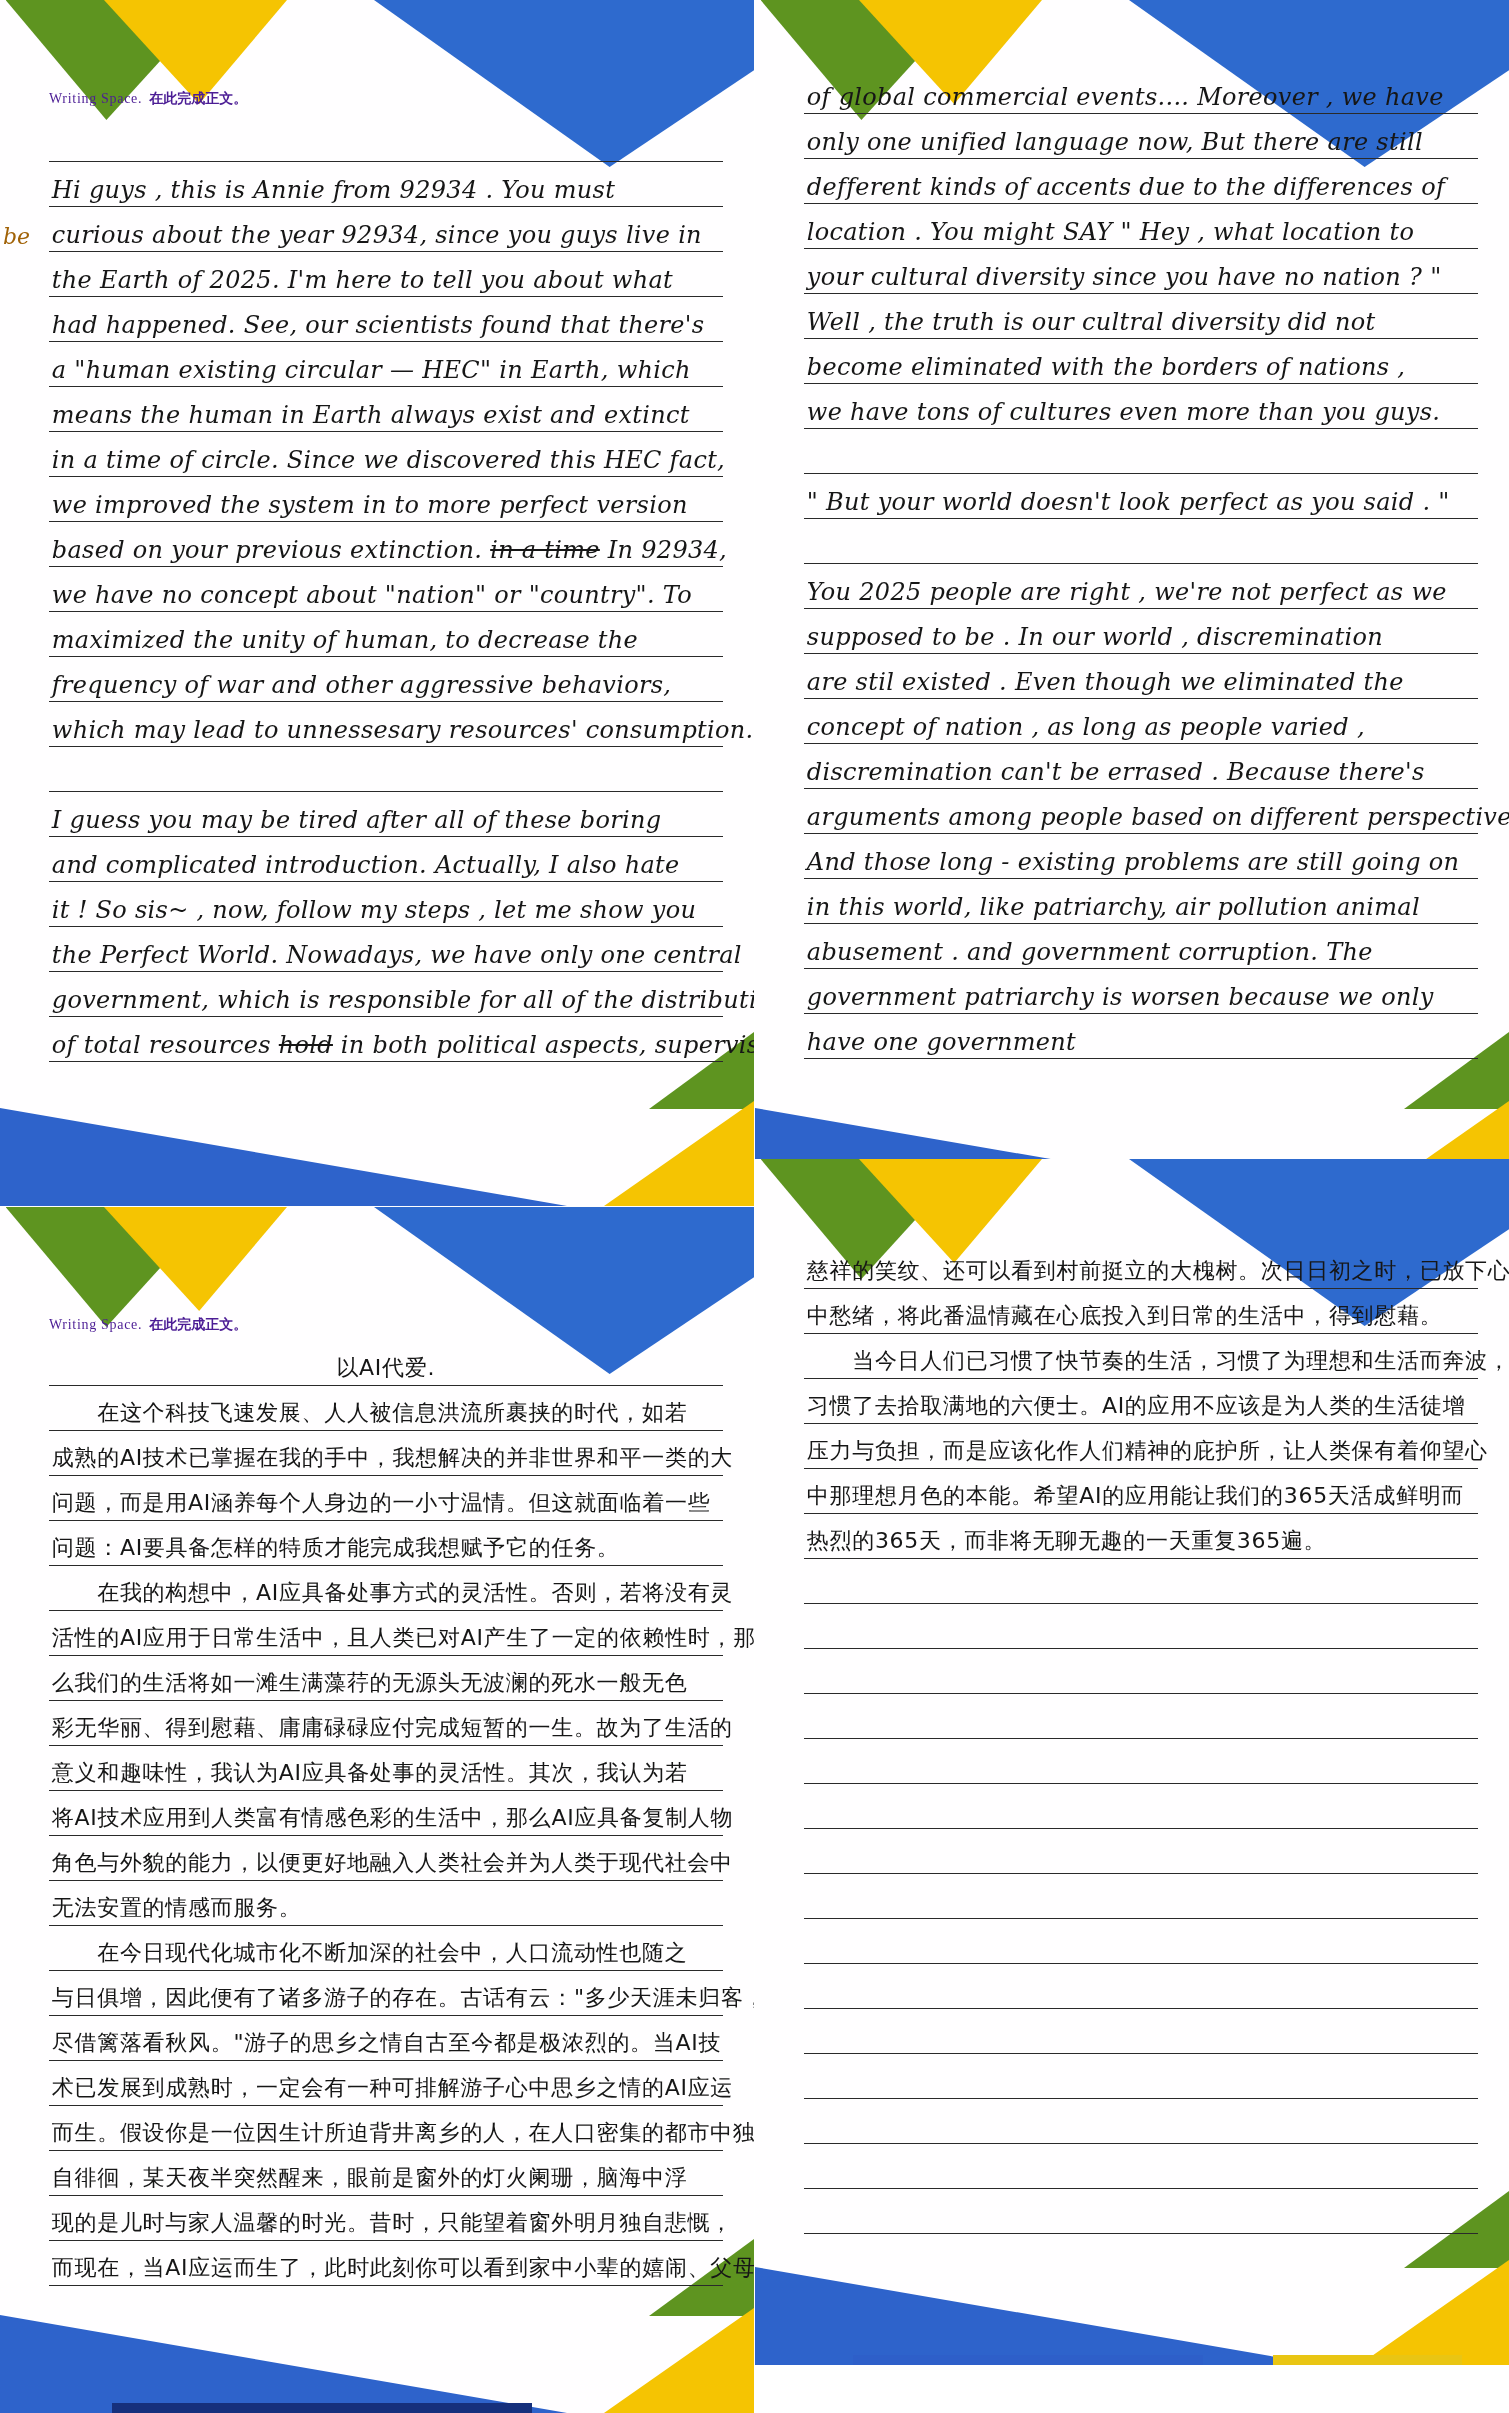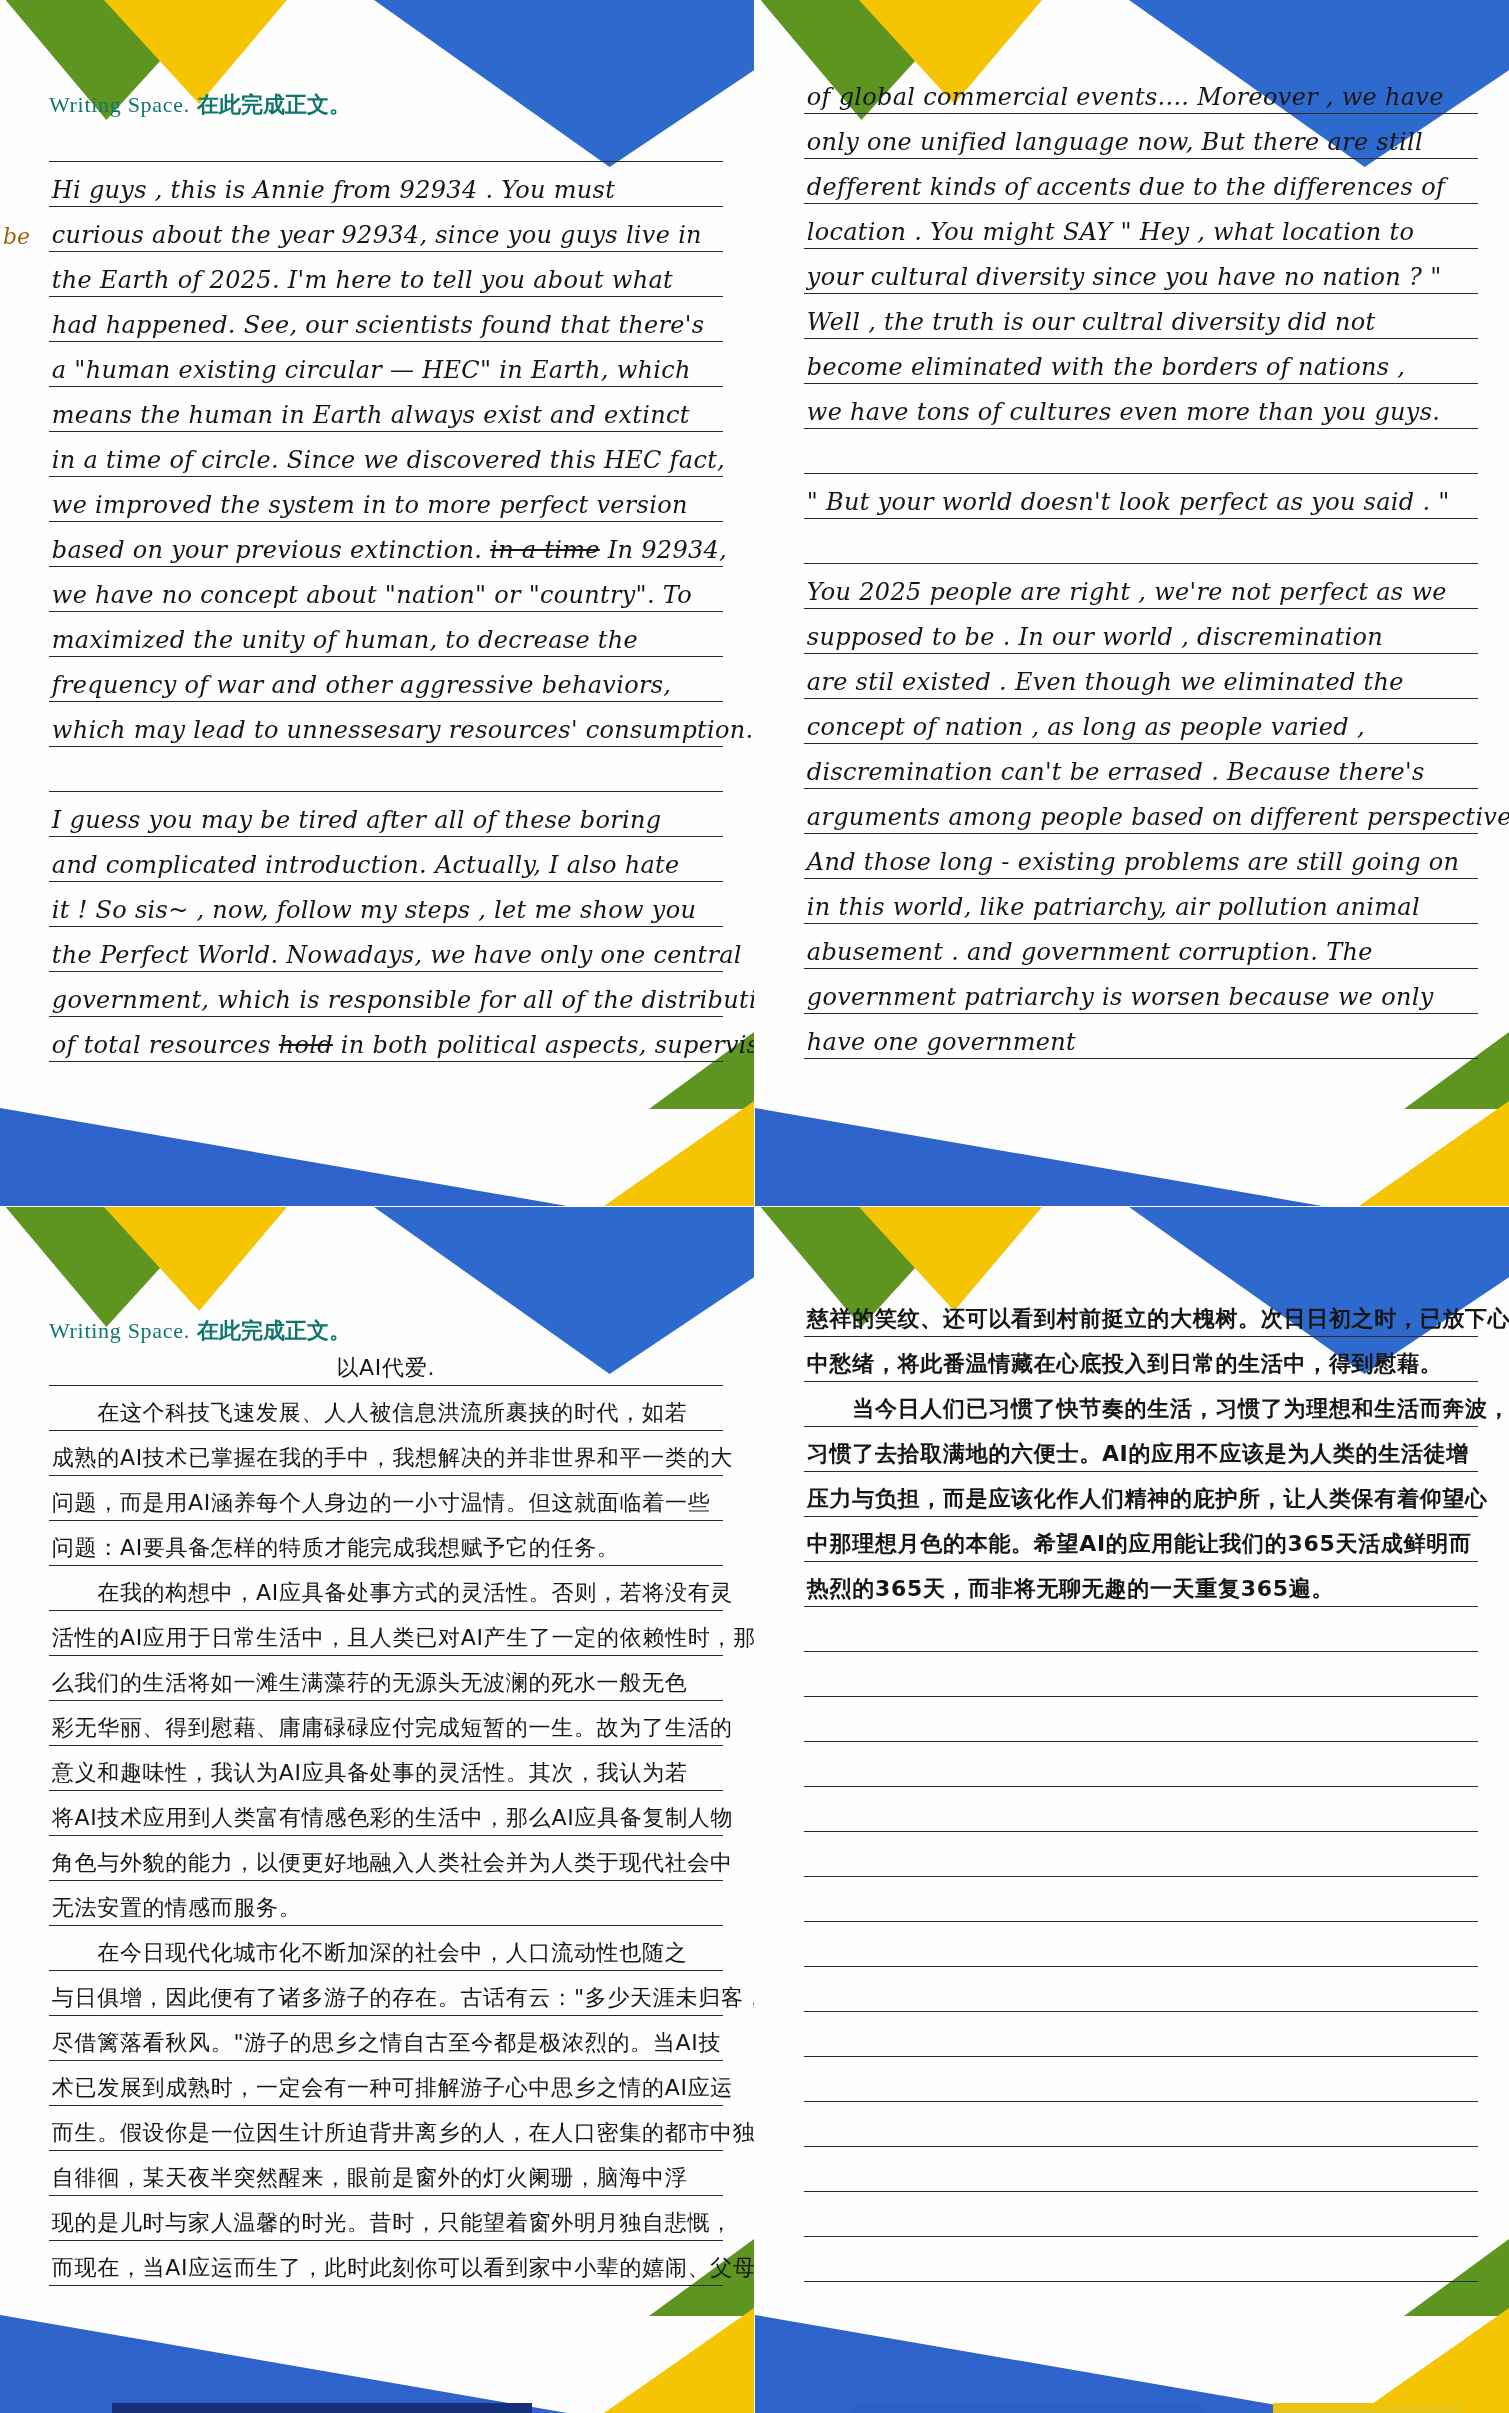--- a/index.html
+++ b/index.html
@@ -2,21 +2,21 @@
 <html style="font-size:11.2px"><head>
 <meta charset="utf-8">
 <style>
   html,body{margin:0;padding:0;background:#ffffff;}
   .sheet{position:relative;width:1509px;height:2413px;background:#ffffff;overflow:hidden;
          font-family:"Liberation Serif", serif;}
   .page{position:absolute;width:754px;height:1206px;background:#fffeff;overflow:hidden;}
   .page-0{left:0;top:0;}
   .page-1{left:755px;top:0;}
   .page-2{left:0;top:1207px;}
-  .page-3{left:755px;top:1207px;font-weight:bold;}
+  .page-3{left:755px;top:1159px;}
 
   
   .tri{position:absolute;}
   .tri-green-top{left:5.6px;top:0;width:210px;height:120px;background:#5e9420;
                  clip-path:polygon(0 0,100% 0,48% 100%);}
   .tri-yellow-top{left:104px;top:0;width:183px;height:104px;background:#f5c402;
                   clip-path:polygon(0 0,100% 0,52% 100%);}
   .tri-blue-top{left:374px;top:0;width:380px;height:167px;background:#2e6ace;
                 clip-path:polygon(0 0,100% 0,100% 42%,62% 100%);}
   .tri-blue-bottom{left:0;bottom:0;width:567px;height:98px;background:#2e63cb;
@@ -24,21 +24,21 @@
   .tri-yellow-bottom{right:0;bottom:0;width:150px;height:105px;background:#f5c402;
                      clip-path:polygon(100% 0,100% 100%,0 100%);}
   .tri-green-bottom{right:0;bottom:97px;width:105px;height:77px;background:#5e9420;
                     clip-path:polygon(100% 0,100% 100%,0 100%);}
   .edge-strip{position:absolute;bottom:0;height:9.8px;z-index:6;}
   .page-2 .strip-blue{left:112px;width:420px;background:#16307c;}
   .page-3 .strip-blue{left:98px;width:350px;background:#2e5fc9;}
   .page-3 .strip-yellow{left:518px;width:189px;background:#e9c513;}
 
   
-  .ws-label{position:absolute;left:49px;font-size:22px;color:#0f766e;white-space:nowrap;z-index:3;}
+  .ws-label{position:absolute;left:49px;font-size:14px;color:#4c1d95;white-space:nowrap;z-index:3;}
   .page-0 .ws-label{top:90px;}
   .page-2 .ws-label{top:109px;}
   .ws-label .en{font-family:"Liberation Serif", serif;letter-spacing:0.7px;}
   .ws-label .zh{font-family:"DejaVu Sans", sans-serif;font-weight:bold;margin-left:7px;}
 
   
   .lines{position:absolute;left:49px;right:31.5px;z-index:2;}
   .page-0 .lines{top:117px;}
   .page-1 .lines{top:69px;}
   .page-2 .lines{top:134px;}

